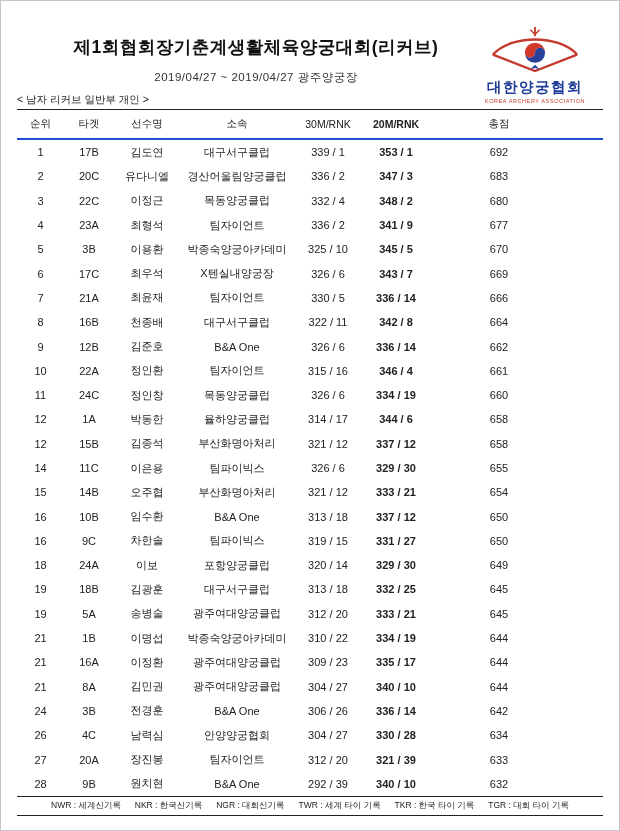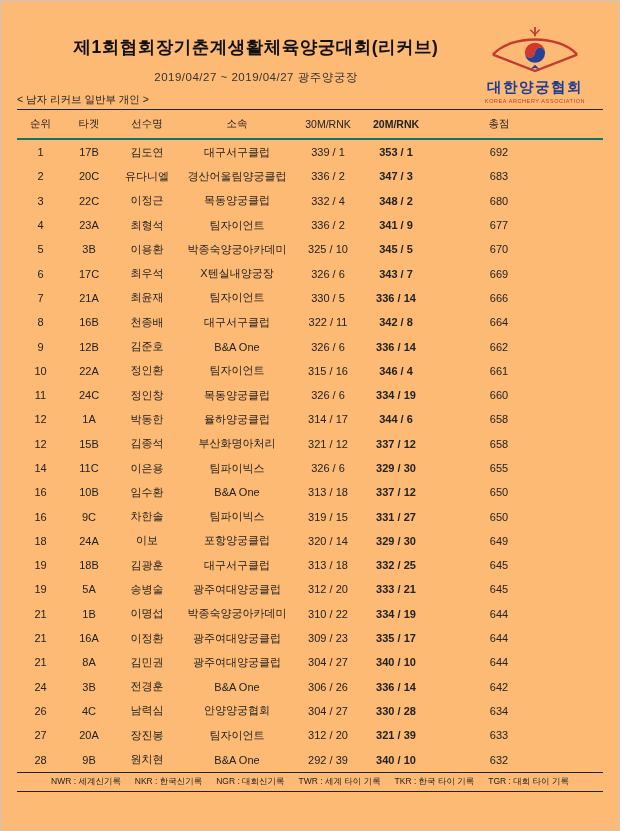--- a/index.html
+++ b/index.html
@@ -1,20 +1,20 @@
 <!DOCTYPE html>
 <html><head>
 <meta charset="utf-8">
 <style>
   html,body{margin:0;padding:0;background:#e9e9e9;}
   .page{
     position:relative;
     width:618px;height:829px;
     margin:0 auto;
-    background:#fdba74;
+    background:#ffffff;
     border:1px solid #c6c6c6;
     font-family:"Liberation Sans","DejaVu Sans",sans-serif;
     color:#222;
     overflow:hidden;
   }
   
   .doc-header{position:relative;height:108px;}
   .title-block{
     position:absolute;left:30px;top:34px;width:450px;text-align:center;
   }
@@ -35,21 +35,21 @@
   }
   
   .results{
     width:586px;margin:0 16px;
     border-collapse:collapse;table-layout:fixed;
     border-top:1.5px solid #222;
   }
   .results th{
     font-size:10.5px;font-weight:normal;color:#222;
     height:26px;vertical-align:middle;text-align:center;
-    border-bottom:2px solid #0f766e;
+    border-bottom:2px solid #1d4ed8;
     white-space:nowrap;
   }
   .results td{
     font-size:11px;color:#222;height:22.3px;vertical-align:middle;
     text-align:center;white-space:nowrap;overflow:visible;
   }
   .results .col-rank{width:45px;}
   .results .col-target{width:48px;}
   .results .col-name{width:64px;}
   .results .col-club{width:112px;}
@@ -233,20 +233,29 @@
         <tr>
           <td class="col-rank">14</td>
           <td class="col-target">11C</td>
           <td class="col-name">이은용</td>
           <td class="col-club">팀파이빅스</td>
           <td class="col-m30">326 / 6</td>
           <td class="col-m20">329 / 30</td>
           <td class="col-total">655</td>
         </tr>
         <tr>
+          <td class="col-rank">15</td>
+          <td class="col-target">14B</td>
+          <td class="col-name">오주협</td>
+          <td class="col-club">부산화명아처리</td>
+          <td class="col-m30">321 / 12</td>
+          <td class="col-m20">333 / 21</td>
+          <td class="col-total">654</td>
+        </tr>
+        <tr>
           <td class="col-rank">16</td>
           <td class="col-target">10B</td>
           <td class="col-name">임수환</td>
           <td class="col-club">B&amp;A One</td>
           <td class="col-m30">313 / 18</td>
           <td class="col-m20">337 / 12</td>
           <td class="col-total">650</td>
         </tr>
         <tr>
           <td class="col-rank">16</td>

